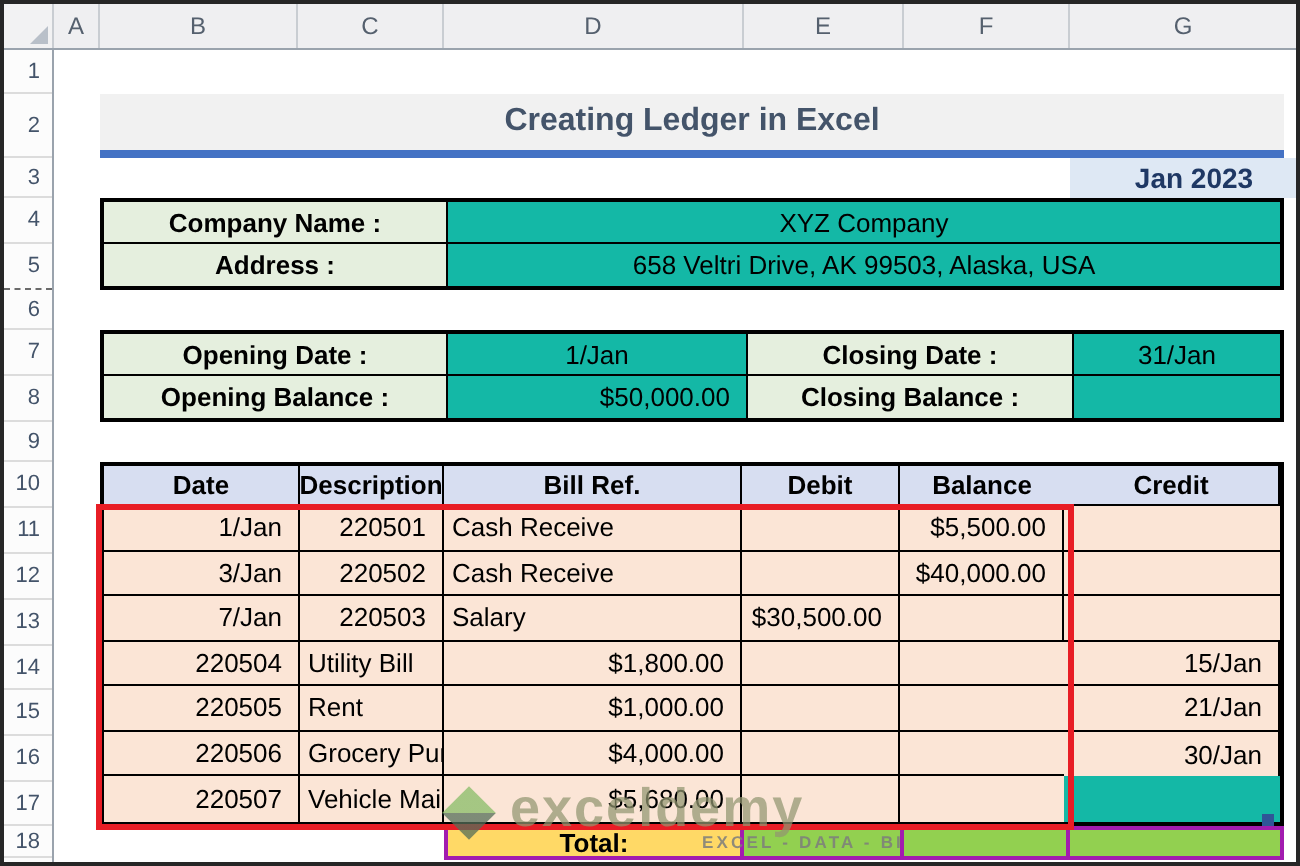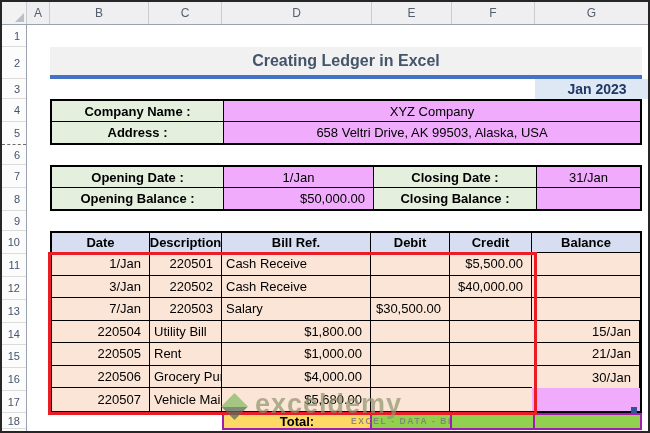--- a/index.html
+++ b/index.html
@@ -53,21 +53,21 @@
     background:#F1F1F1; border-bottom:4px solid #4472C4;
     display:flex; align-items:center; justify-content:center;
     font-size:16px; font-weight:bold; color:#44546A;
   }
   .jan-cell {
     left:508px; top:54px; width:124px; height:20px;
     background:#DEE8F4; color:#1F3864; font-weight:bold; font-size:14px;
     display:flex; align-items:center; justify-content:center;
   }
   
-  .xl-table { display:grid; border:2px solid #000; background:#f0abfc; }
+  .xl-table { display:grid; border:2px solid #000; background:#14b8a6; }
   .xl-table .cell { border-right:1px solid #000; border-bottom:1px solid #000; }
   .xl-table .cell.lastcol { border-right:none; }
   .xl-table .cell.lastrow { border-bottom:none; }
   .green { background:#E5EFDE; }
   .company-table { left:23px; top:74px; width:592px; grid-template-columns:172px 1fr; grid-auto-rows:21px; }
   .dates-table   { left:23px; top:140px; width:592px; grid-template-columns:172px 150px 163px 1fr; grid-auto-rows:21px; }
   .ledger-table  { left:23px; top:206px; width:592px; grid-template-columns:98px 72px 149px 79px 82px 1fr; grid-template-rows:20px repeat(7,22.55px); }
   .ledger-table .hdr { background:#D7DEF1; font-weight:bold; }
   .ledger-table .data { background:#FBE5D6; }
   
@@ -160,22 +160,22 @@
       <div class="cell alignR lastrow">$50,000.00</div>
       <div class="cell green bold lastrow">Closing Balance :</div>
       <div class="cell lastcol lastrow"></div>
     </div>
 
     <div class="abs xl-table ledger-table">
       <div class="cell hdr">Date</div>
       <div class="cell hdr">Description</div>
       <div class="cell hdr">Bill Ref.</div>
       <div class="cell hdr">Debit</div>
+      <div class="cell hdr lastcol">Balance</div>
       <div class="cell hdr">Credit</div>
-      <div class="cell hdr lastcol">Balance</div>
 
       <div class="cell data alignR">1/Jan</div>
       <div class="cell data alignR">220501</div>
       <div class="cell data alignL">Cash Receive</div>
       <div class="cell data alignR"></div>
       <div class="cell data alignR">$5,500.00</div>
       <div class="cell data lastcol"></div>
 
       <div class="cell data alignR">3/Jan</div>
       <div class="cell data alignR">220502</div>

